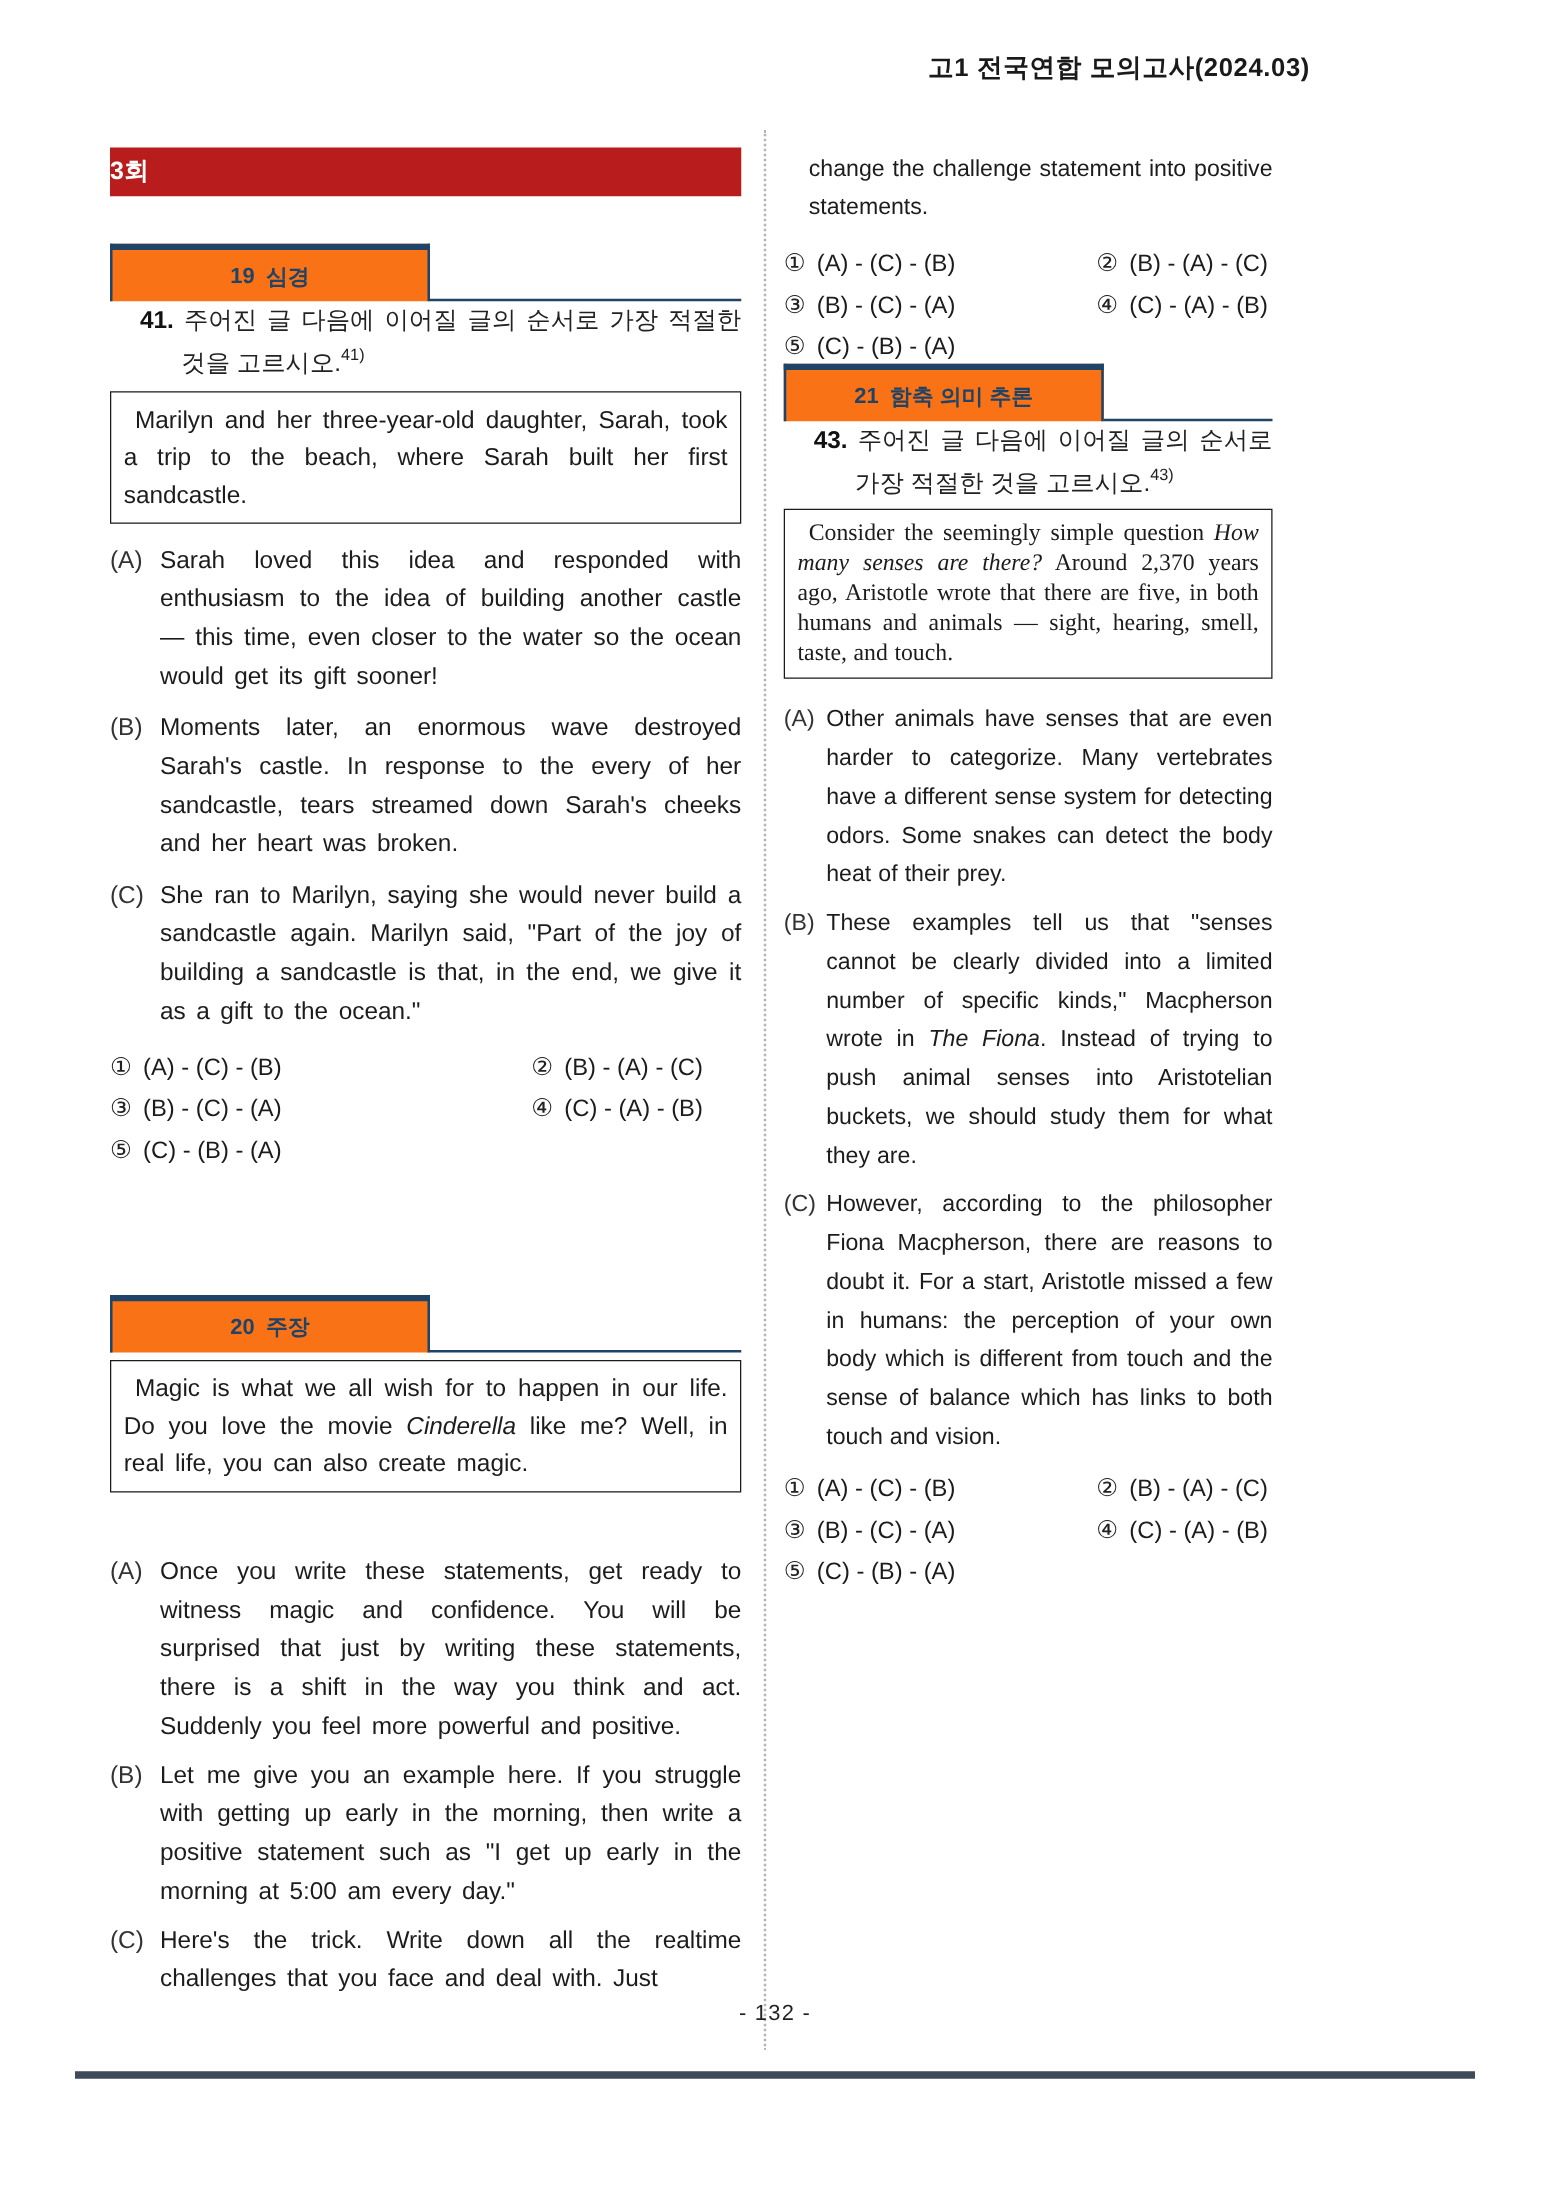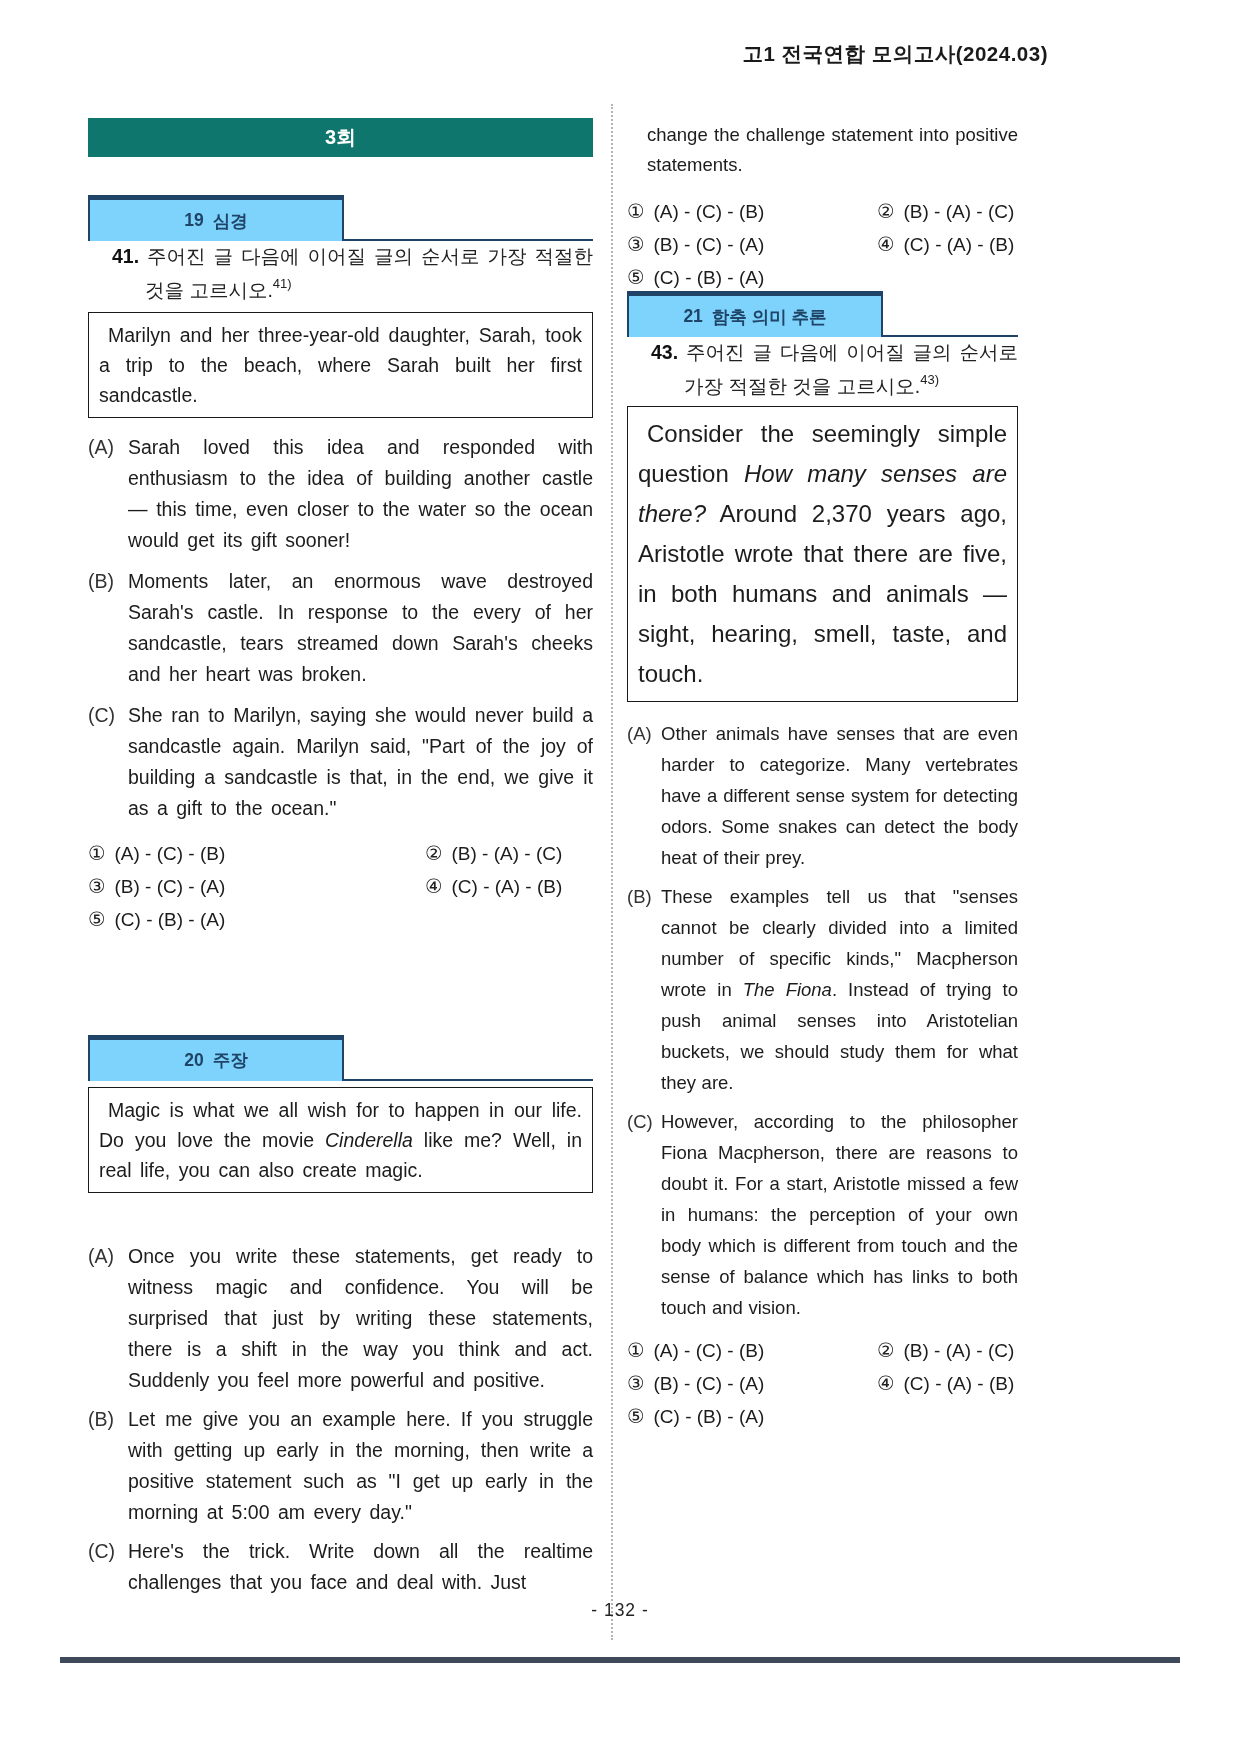--- a/index.html
+++ b/index.html
@@ -10,49 +10,49 @@
   }
   .header{
     position:absolute;top:40px;right:192px;
     font-size:20.5px;font-weight:700;letter-spacing:.5px;color:#1a1a1a;
   }
   .col-left{position:absolute;left:88px;top:118px;width:505px;}
   .col-right{position:absolute;left:627px;top:120px;width:391px;}
   .divider{position:absolute;left:611px;top:104px;height:1536px;width:0;border-left:2px dotted #b5b5b5;}
 
   .banner{
-    background:#0f766e;color:#fff;font-weight:700;font-size:20px;
-    text-align:center;height:39px;line-height:39px;
+    background:#b91c1c;color:#fff;font-weight:700;font-size:20px;
+    text-align:left;height:39px;line-height:39px;
   }
   .section-head{position:relative;height:46px;}
   .sh-19{margin-top:38px;}
   .sh-20{margin-top:102px;}
   .sh-21{}
   .section-tab{
     position:absolute;box-sizing:border-box;left:0;top:0;width:256px;height:46px;
     border-top:5px solid #1f4468;border-left:2px solid #1f4468;border-right:2px solid #1f4468;
     display:flex;align-items:center;justify-content:center;gap:9px;
-    color:#1f4468;font-weight:700;font-size:17.5px;background:#7dd3fc;text-align:center;
+    color:#1f4468;font-weight:700;font-size:17.5px;background:#f97316;text-align:center;
   }
   .section-shelf{position:absolute;left:256px;right:0;bottom:0;height:0;border-bottom:2px solid #1f4468;}
 
   .question{
     margin-top:2px;font-size:19.5px;line-height:27.5px;
     padding-left:33px;text-indent:-33px;text-align:justify;color:#222;margin-left:24px;
   }
   .qnum{font-weight:700;margin-right:8px;color:#111;}
   sup.fn{font-size:13px;position:relative;top:-1px;}
 
   .pbox{
     box-sizing:border-box;border:1.6px solid #1a1a1a;margin-top:8px;
     padding:7px 10px;text-align:justify;color:#1c1c1c;
   }
   .pbox p{margin:0;text-indent:9px;}
   .col-left .pbox{font-size:19.5px;line-height:30px;word-spacing:3px;}
-  .col-right .pbox{font-size:24px;line-height:40px;word-spacing:.5px;}
+  .col-right .pbox{font-size:19px;line-height:24px;word-spacing:.5px;font-family:Liberation Serif, serif;}
 
   .para{display:flex;margin-top:10px;font-size:19.5px;line-height:31px;color:#1c1c1c;}
   .col-right .para{font-size:18.5px;}
   .plabel{flex:none;width:40px;color:#333;}
   .col-right .plabel{width:34px;}
   .ptext{flex:1;text-align:justify;word-spacing:3px;}
   .col-right .ptext{word-spacing:.5px;}
 
   .choices{
     display:grid;grid-template-columns:337px 1fr;row-gap:6px;

